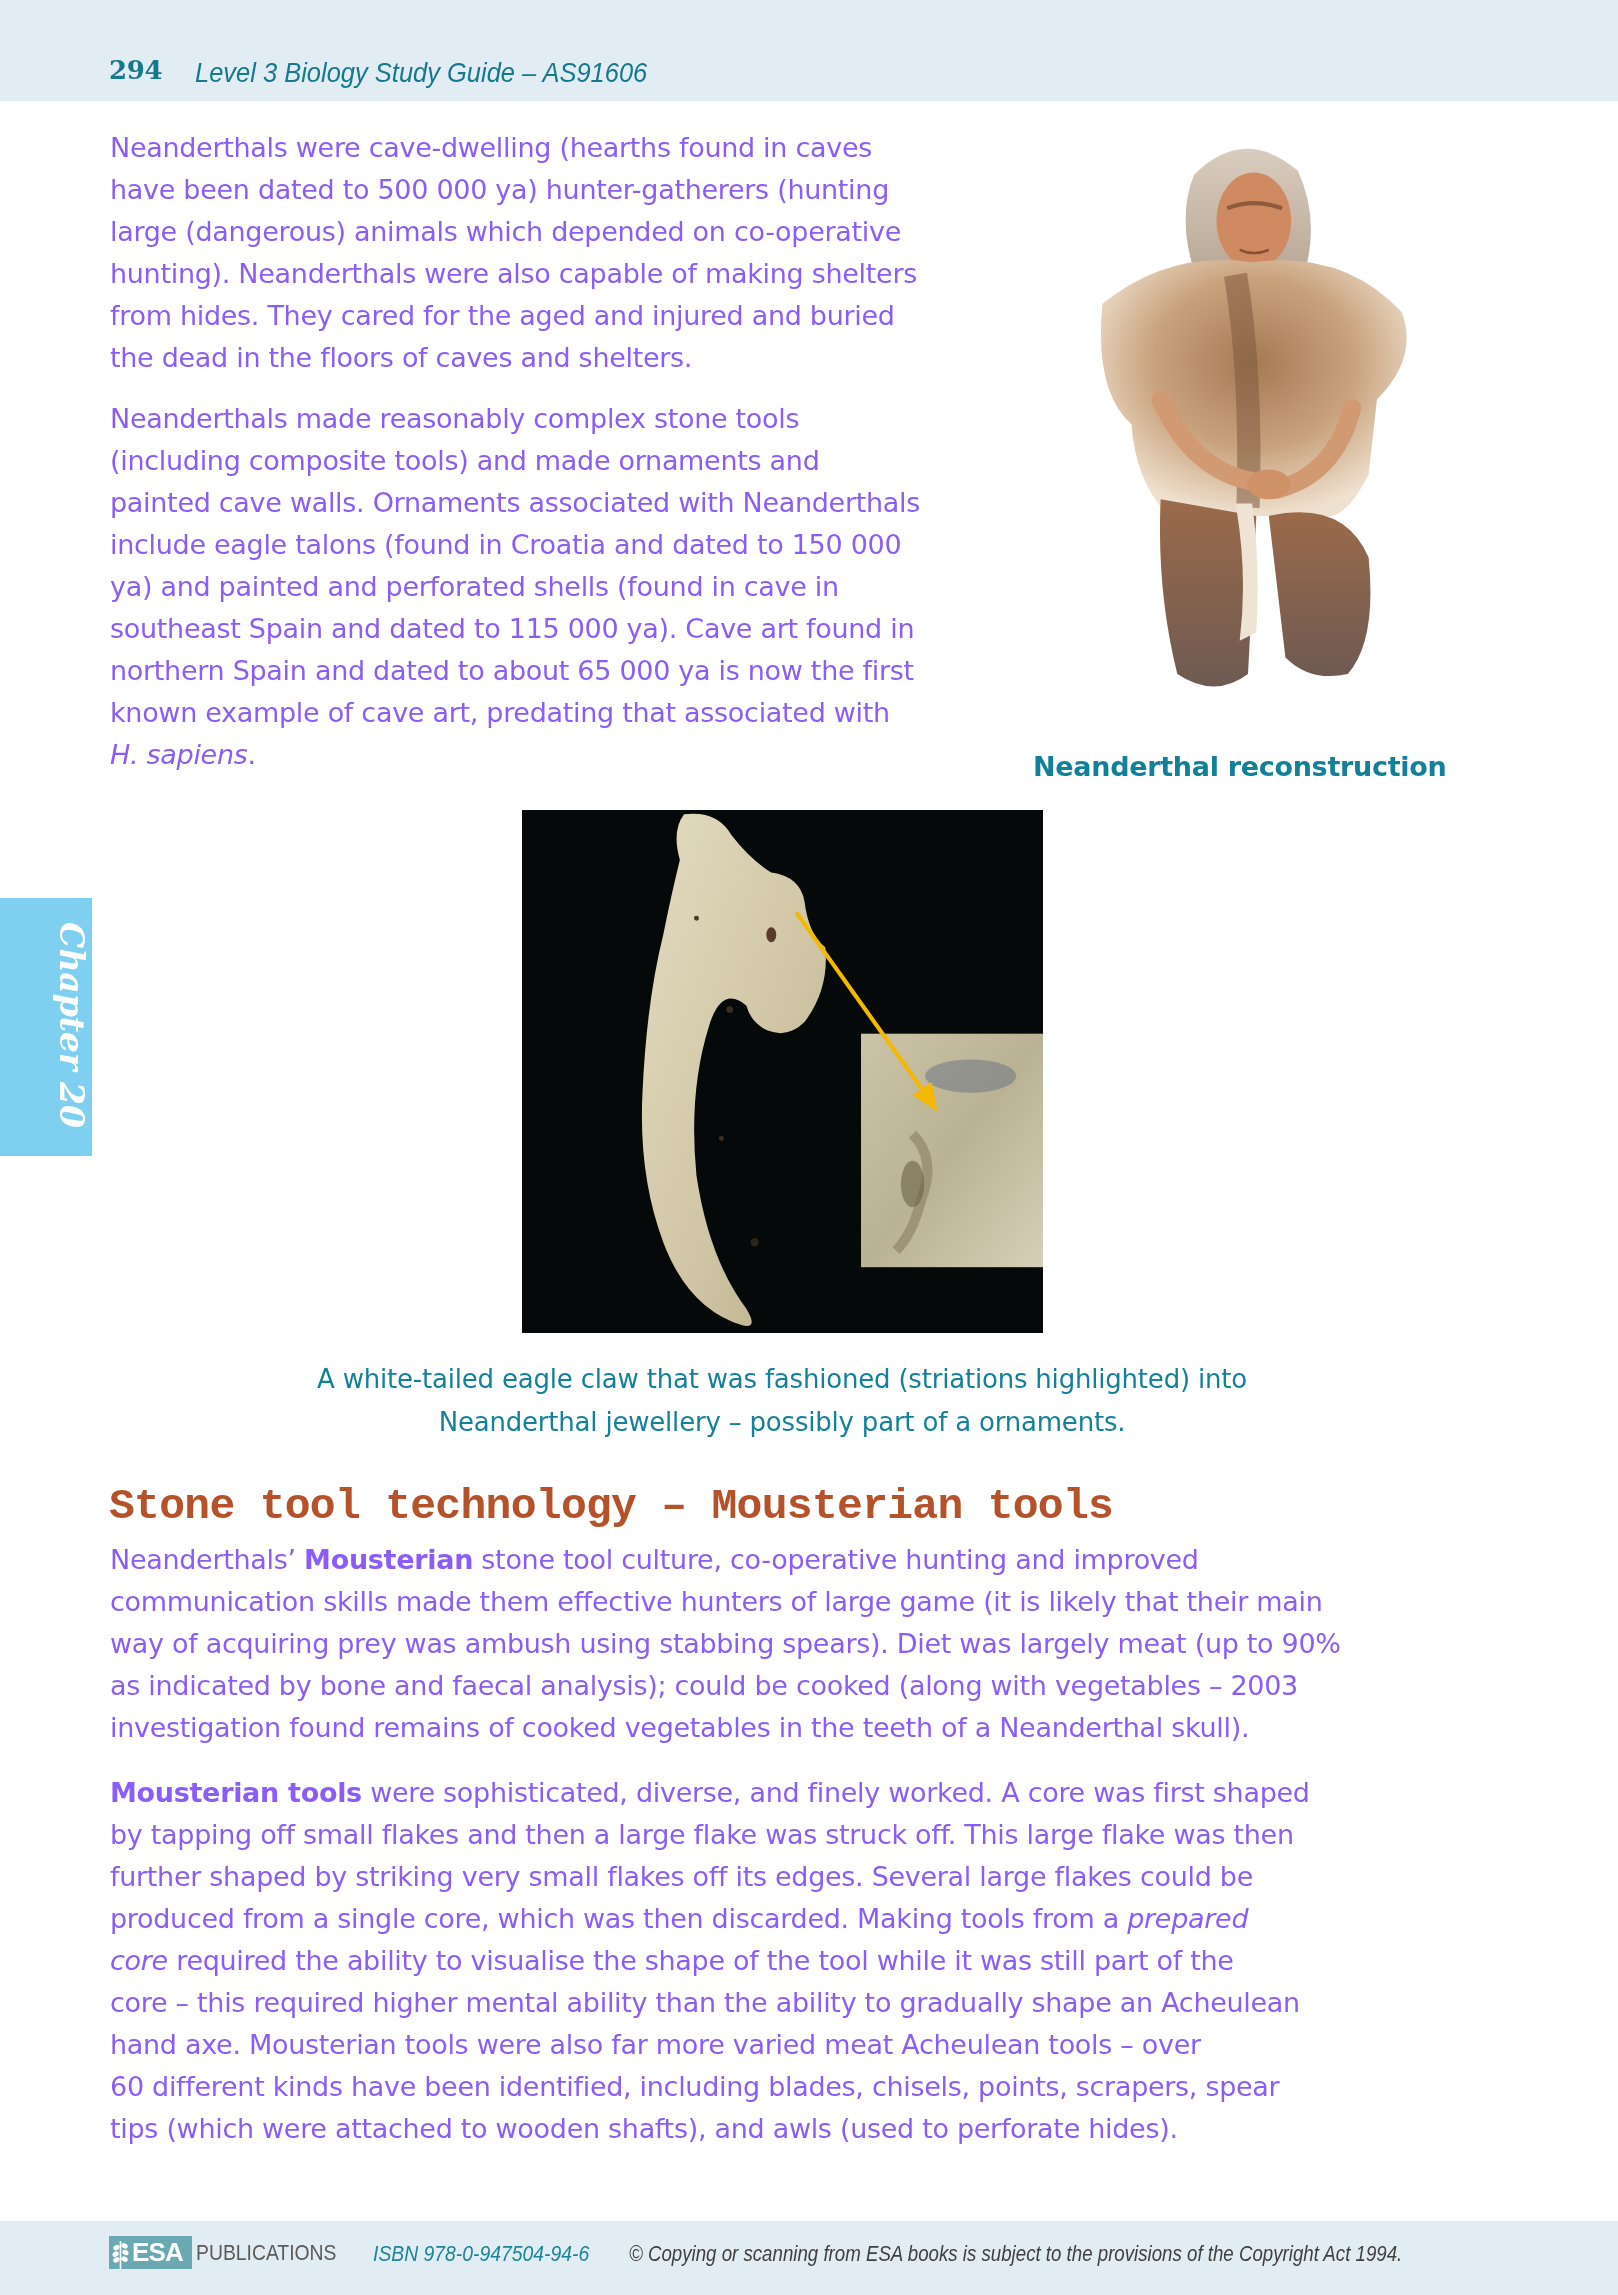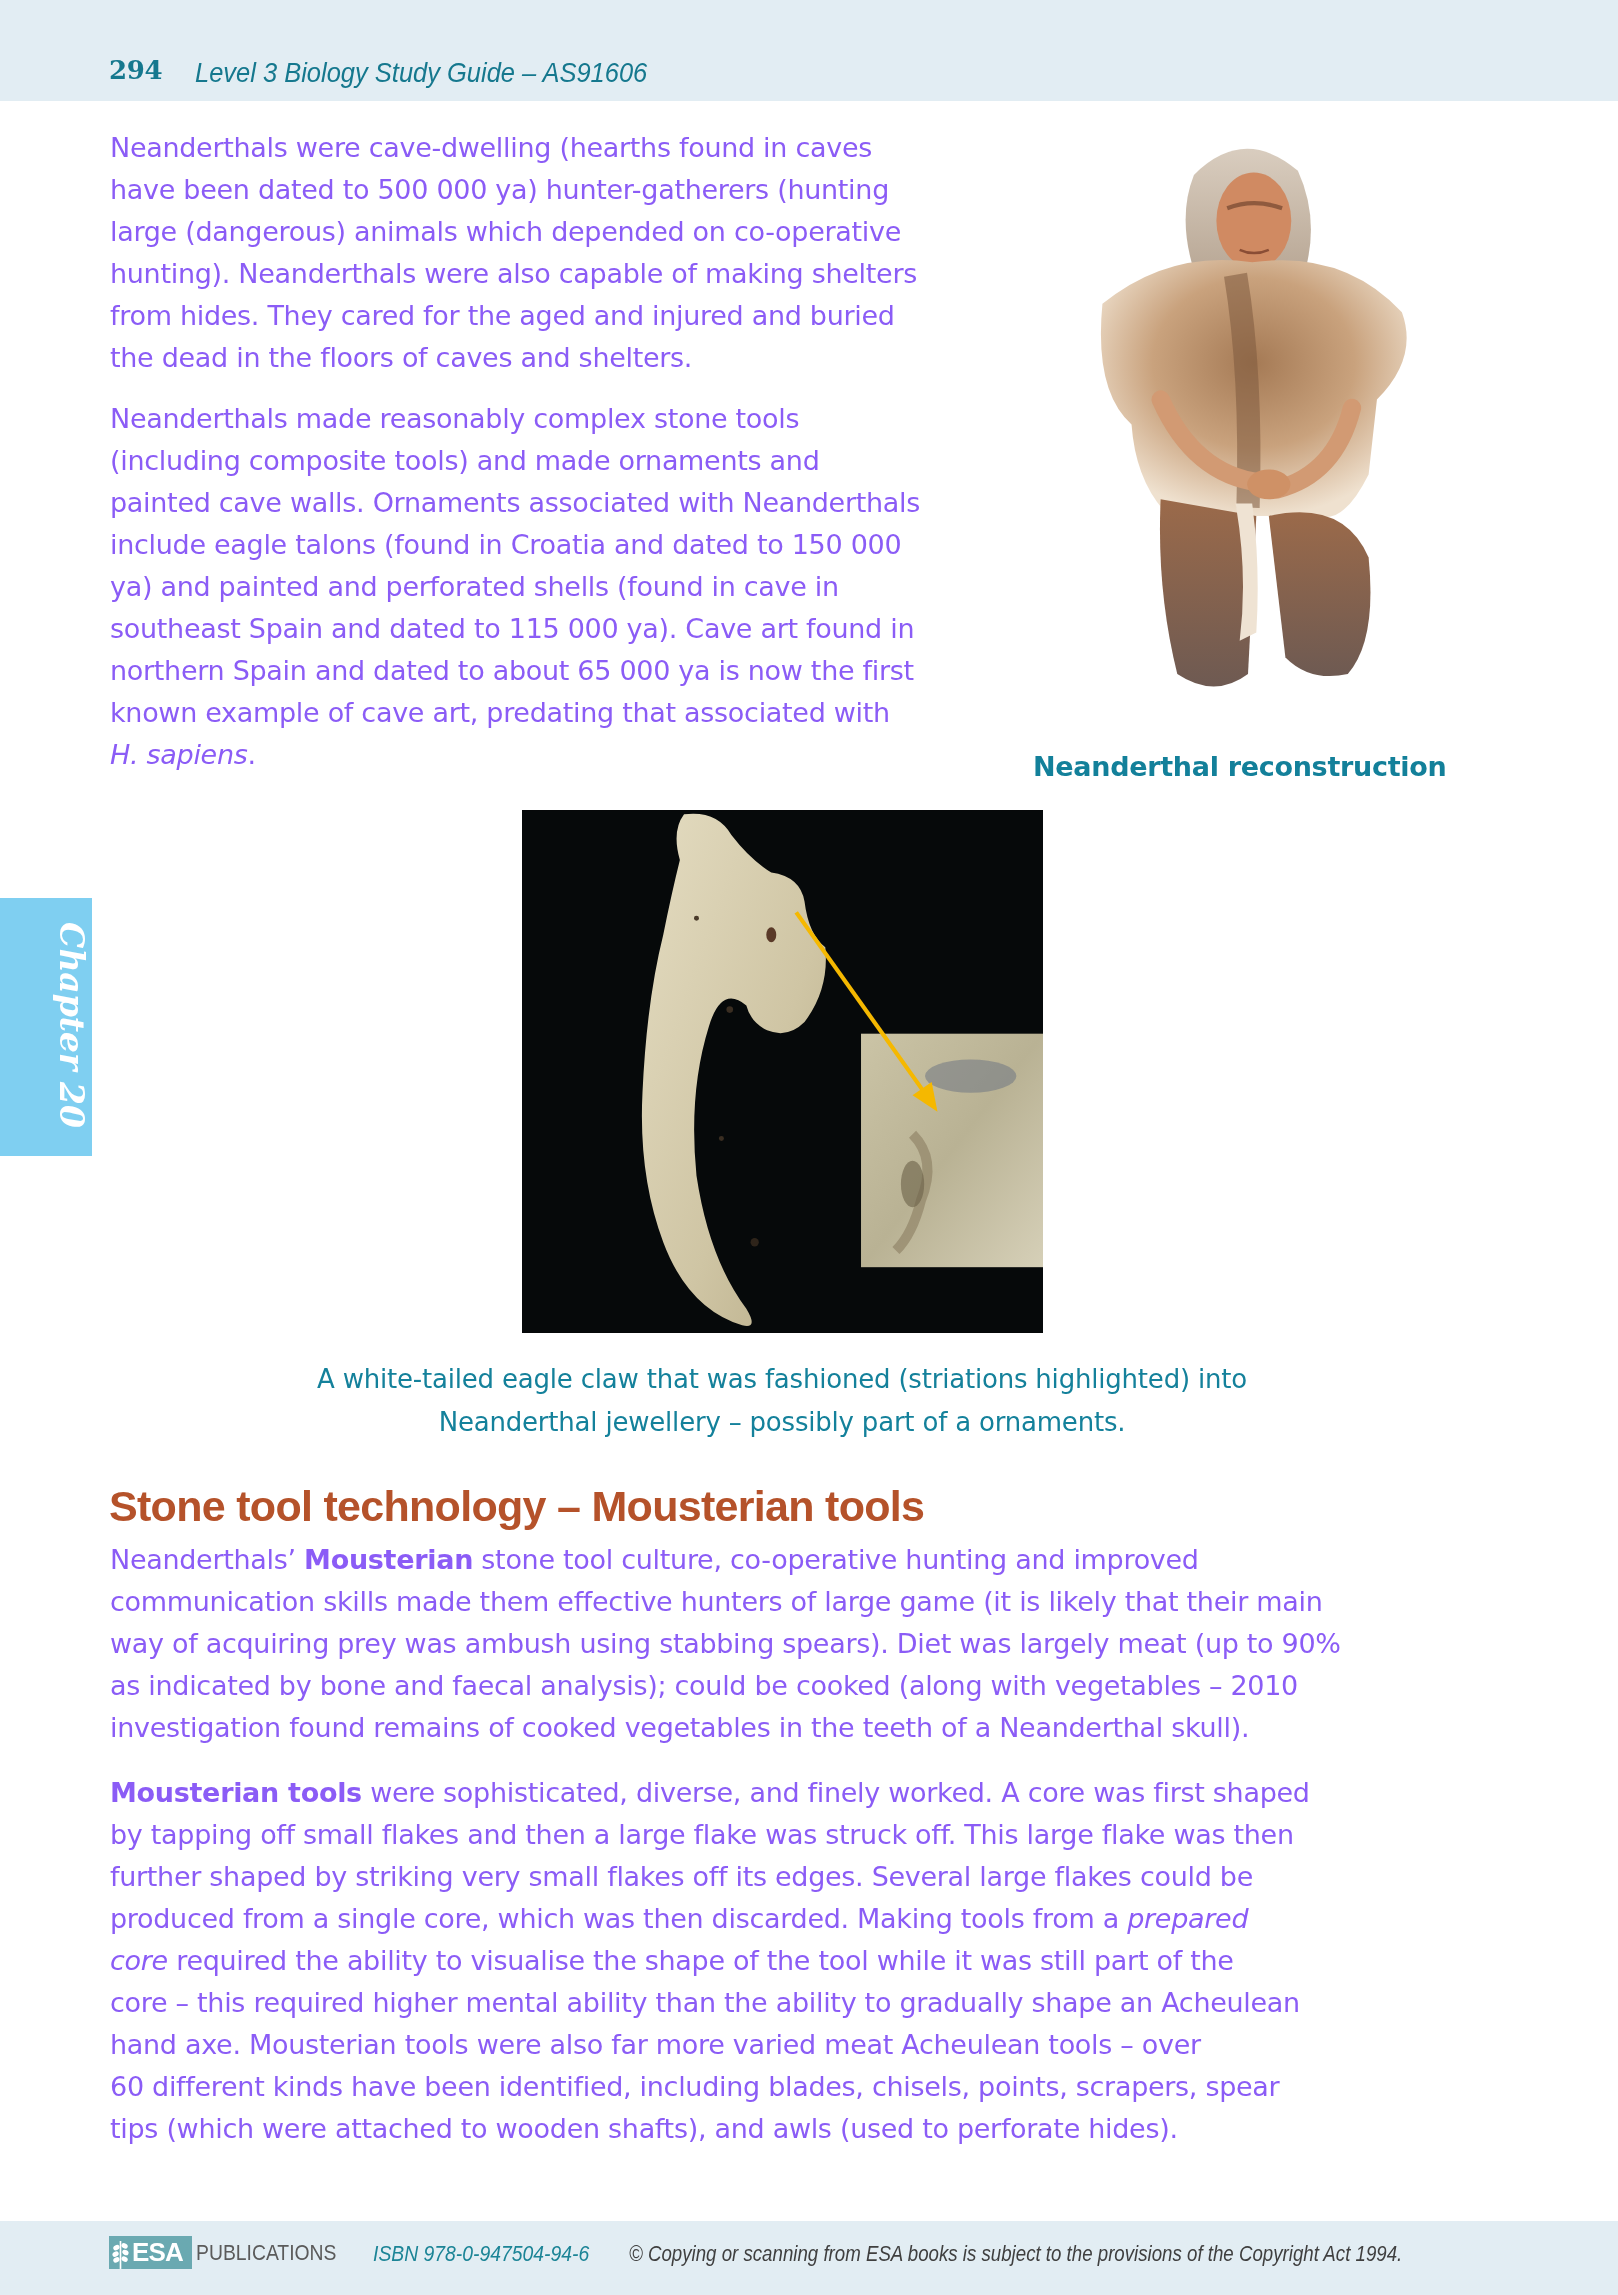--- a/index.html
+++ b/index.html
@@ -65,21 +65,21 @@
   }
   .eagle-caption {
     position: absolute; left: 233px; top: 1358px; width: 1098px; text-align: center;
     font-family: "DejaVu Sans", sans-serif; font-size: 26px; line-height: 43px;
     color: #14819b; letter-spacing: -0.2px;
   }
   .eagle-caption .line { display: block; white-space: nowrap; }
 
   .section-heading {
     position: absolute; left: 109px; top: 1482px;
-    font-family: Liberation Sans, sans-serif; font-weight: bold; font-size: 43px;
+    font-family: Liberation Mono, monospace; font-weight: bold; font-size: 43px;
     color: #b5522a; white-space: nowrap; letter-spacing: -0.7px;
   }
 
   .footer-logo {
     position: absolute; left: 109px; top: 2236px; width: 83px; height: 33px;
     background: #6aa9b1; display: flex; align-items: center;
   }
   .footer-logo .leaf { width: 23px; height: 33px; }
   .footer-logo .esa {
     font-family: "Liberation Sans", sans-serif; font-weight: bold; font-size: 26px;
@@ -202,21 +202,21 @@
   <span class="line">A white-tailed eagle claw that was fashioned (striations highlighted) into</span>
   <span class="line">Neanderthal jewellery – possibly part of a ornaments.</span>
 </div>
 
 <div class="section-heading">Stone tool technology – Mousterian tools</div>
 
 <div class="body-text p3">
   <span class="line"><span>Neanderthals’ </span><b>Mousterian</b><span> stone tool culture, co-operative hunting and improved</span></span>
   <span class="line">communication skills made them effective hunters of large game (it is likely that their main</span>
   <span class="line">way of acquiring prey was ambush using stabbing spears). Diet was largely meat (up to 90%</span>
-  <span class="line">as indicated by bone and faecal analysis); could be cooked (along with vegetables – 2010</span>
+  <span class="line">as indicated by bone and faecal analysis); could be cooked (along with vegetables – 2003</span>
   <span class="line">investigation found remains of cooked vegetables in the teeth of a Neanderthal skull).</span>
 </div>
 
 <div class="body-text p4">
   <span class="line"><b>Mousterian tools</b><span> were sophisticated, diverse, and finely worked. A core was first shaped</span></span>
   <span class="line">by tapping off small flakes and then a large flake was struck off. This large flake was then</span>
   <span class="line">further shaped by striking very small flakes off its edges. Several large flakes could be</span>
   <span class="line"><span>produced from a single core, which was then discarded. Making tools from a </span><i>prepared</i></span>
   <span class="line"><i>core</i><span> required the ability to visualise the shape of the tool while it was still part of the</span></span>
   <span class="line">core – this required higher mental ability than the ability to gradually shape an Acheulean</span>

